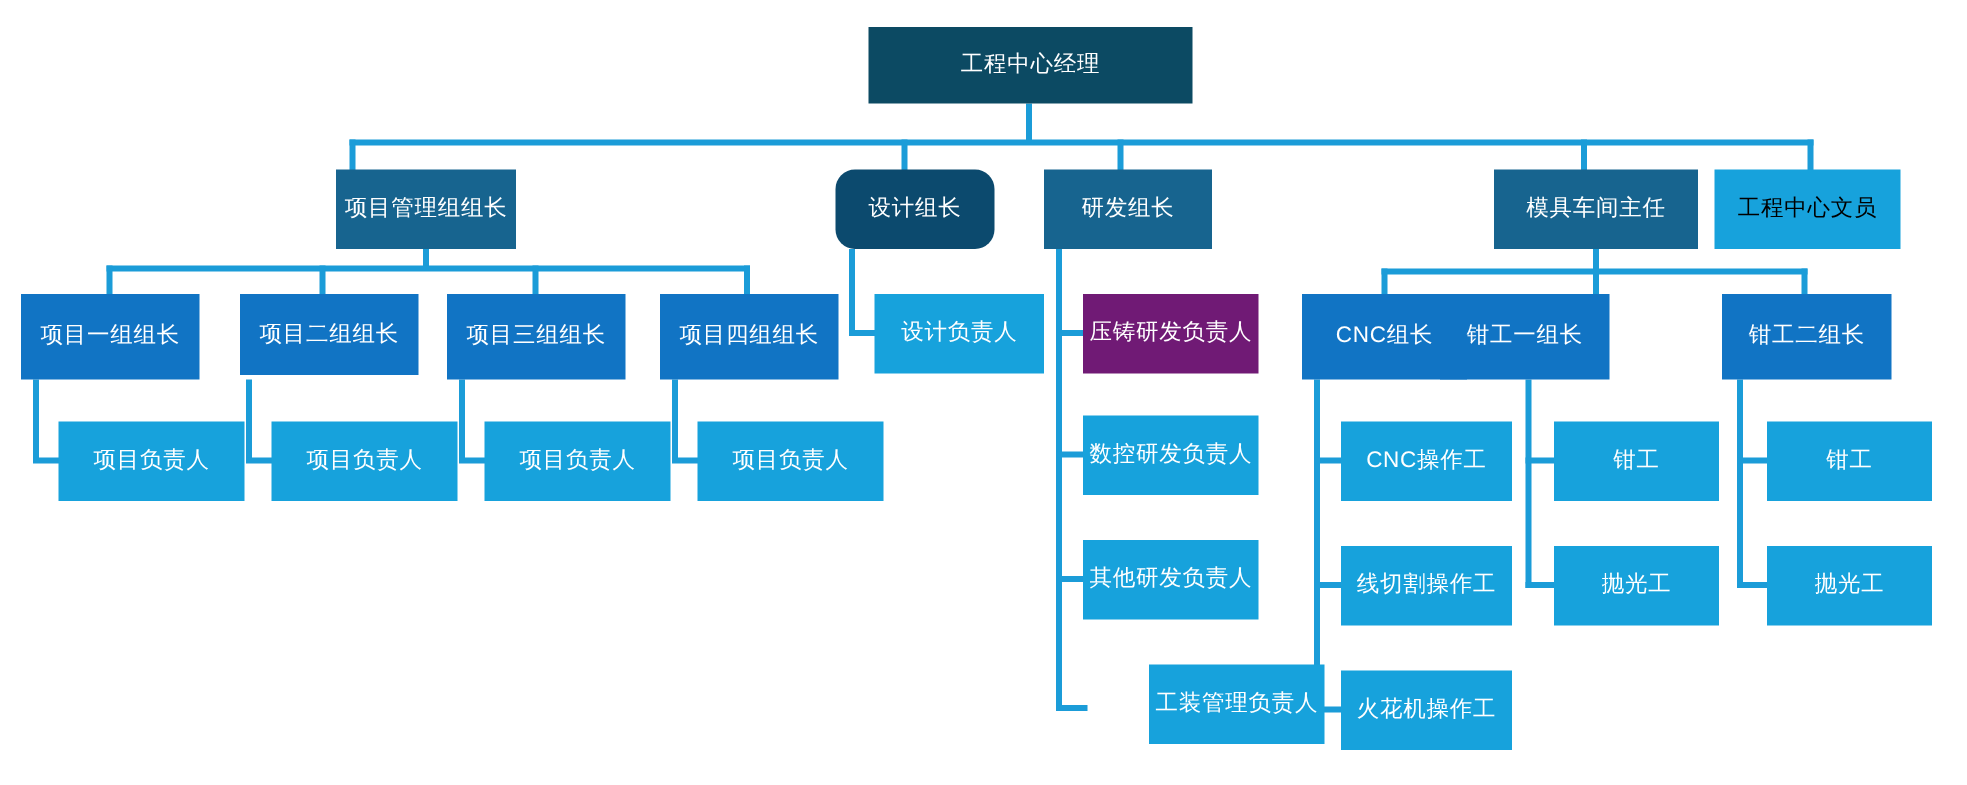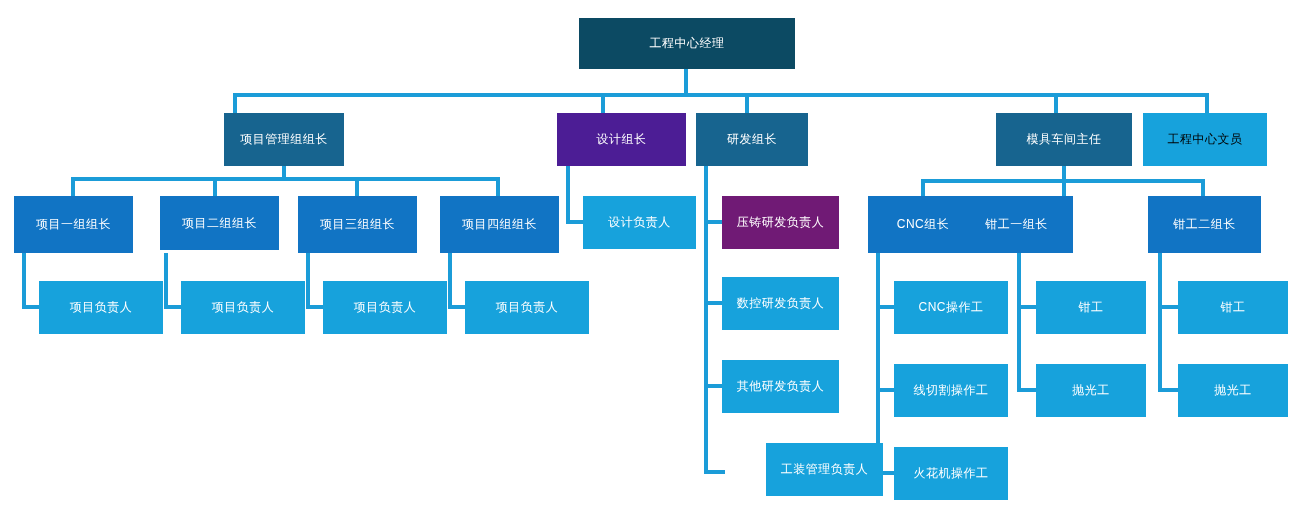--- a/index.html
+++ b/index.html
@@ -1,19 +1,19 @@
 <!DOCTYPE html>
 <html><head>
 <meta charset="utf-8">
 <style>
   html,body{margin:0;padding:0;background:#ffffff;}
   body{font-family:"Liberation Sans","DejaVu Sans",sans-serif;}
   #chart{position:relative;width:1311px;height:523px;background:#ffffff;overflow:hidden;}
   .node{position:absolute;box-sizing:border-box;display:flex;align-items:center;justify-content:center;
-        text-align:center;color:#ffffff;font-size:12px;line-height:1.22;letter-spacing:.5px;
+        text-align:center;color:#ffffff;font-size:15px;line-height:1.22;letter-spacing:.5px;
         padding:2px 4px;}
   .lvl-root{background:#0c4a63;}
   .lvl-mid{background:#17648f;}
   .lvl-blue{background:#1174c4;}
   .lvl-cyan{background:#17a2dc;}
   .conn{position:absolute;background:#1b9cd8;}
 </style>
 </head>
 <body>
 
@@ -56,21 +56,21 @@
     <div class="conn" style="left: 876px; top: 388px; width: 21px; height: 4px; background: rgb(27, 156, 216);"></div>
     <div class="conn" style="left: 876px; top: 471px; width: 21px; height: 4px; background: rgb(27, 156, 216);"></div>
     <div class="conn" style="left: 1017px; top: 253px; width: 4px; height: 139px; background: rgb(27, 156, 216);"></div>
     <div class="conn" style="left: 1017px; top: 305px; width: 21px; height: 4px; background: rgb(27, 156, 216);"></div>
     <div class="conn" style="left: 1017px; top: 388px; width: 21px; height: 4px; background: rgb(27, 156, 216);"></div>
     <div class="conn" style="left: 1158px; top: 253px; width: 4px; height: 139px; background: rgb(27, 156, 216);"></div>
     <div class="conn" style="left: 1158px; top: 305px; width: 21px; height: 4px; background: rgb(27, 156, 216);"></div>
     <div class="conn" style="left: 1158px; top: 388px; width: 21px; height: 4px; background: rgb(27, 156, 216);"></div>
     <div class="node lvl-root" style="left: 579px; top: 18px; width: 216px; height: 51px; background: rgb(12, 74, 99); color: rgb(255, 255, 255);">工程中心经理</div>
     <div class="node lvl-mid" style="left: 224px; top: 113px; width: 120px; height: 53px; background: rgb(23, 100, 143); color: rgb(255, 255, 255);">项目管理组组长</div>
-    <div class="node lvl-mid" style="left: 557px; top: 113px; width: 129px; height: 53px; background: #4c1d95; color: rgb(255, 255, 255);">设计组长</div>
+    <div class="node lvl-mid" style="left: 557px; top: 113px; width: 106px; height: 53px; background: #0c4a6e; color: rgb(255, 255, 255); border-radius: 13px;">设计组长</div>
     <div class="node lvl-mid" style="left: 696px; top: 113px; width: 112px; height: 53px; background: rgb(23, 100, 143); color: rgb(255, 255, 255);">研发组长</div>
     <div class="node lvl-mid" style="left: 996px; top: 113px; width: 136px; height: 53px; background: rgb(23, 100, 143); color: rgb(255, 255, 255);">模具车间主任</div>
     <div class="node lvl-cyan" style="left: 1143px; top: 113px; width: 124px; height: 53px; background: rgb(23, 162, 220); color: #000000;">工程中心文员</div>
     <div class="node lvl-blue" style="left: 14px; top: 196px; width: 119px; height: 57px; background: rgb(17, 116, 196); color: rgb(255, 255, 255);">项目一组组长</div>
     <div class="node lvl-blue" style="left: 160px; top: 196px; width: 119px; height: 54px; background: rgb(17, 116, 196); color: rgb(255, 255, 255);">项目二组组长</div>
     <div class="node lvl-blue" style="left: 440px; top: 196px; width: 119px; height: 57px; background: rgb(17, 116, 196); color: rgb(255, 255, 255);">项目四组组长</div>
     <div class="node lvl-blue" style="left: 298px; top: 196px; width: 119px; height: 57px; background: rgb(17, 116, 196); color: rgb(255, 255, 255);">项目三组组长</div>
     <div class="node lvl-cyan" style="left: 583px; top: 196px; width: 113px; height: 53px; background: rgb(23, 162, 220); color: rgb(255, 255, 255);">设计负责人</div>
     <div class="node lvl-cyan" style="left: 722px; top: 196px; width: 117px; height: 53px; background: #701a75; color: rgb(255, 255, 255);">压铸研发负责人</div>
     <div class="node lvl-cyan" style="left: 722px; top: 277px; width: 117px; height: 53px; background: rgb(23, 162, 220); color: rgb(255, 255, 255);">数控研发负责人</div>

